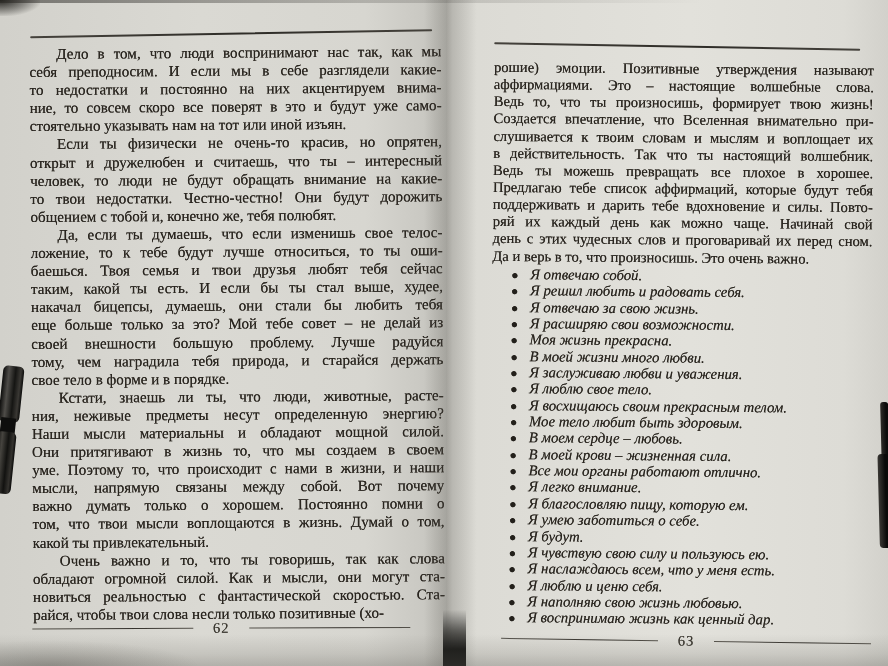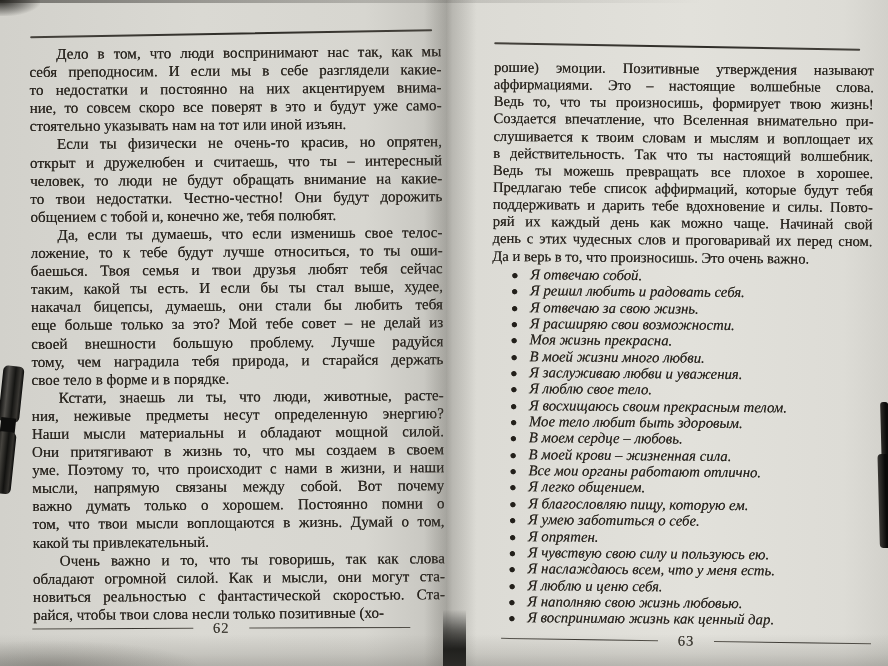--- a/index.html
+++ b/index.html
@@ -163,24 +163,24 @@
           <li><span class="bullet">●</span><span>Я расширяю свои возможности.</span></li>
           <li><span class="bullet">●</span><span>Моя жизнь прекрасна.</span></li>
           <li><span class="bullet">●</span><span>В моей жизни много любви.</span></li>
           <li><span class="bullet">●</span><span>Я заслуживаю любви и уважения.</span></li>
           <li><span class="bullet">●</span><span>Я люблю свое тело.</span></li>
           <li><span class="bullet">●</span><span>Я восхищаюсь своим прекрасным телом.</span></li>
           <li><span class="bullet">●</span><span>Мое тело любит быть здоровым.</span></li>
           <li><span class="bullet">●</span><span>В моем сердце – любовь.</span></li>
           <li><span class="bullet">●</span><span>В моей крови – жизненная сила.</span></li>
           <li><span class="bullet">●</span><span>Все мои органы работают отлично.</span></li>
-          <li><span class="bullet">●</span><span>Я легко общением.</span></li>
+          <li><span class="bullet">●</span><span>Я легко внимание.</span></li>
           <li><span class="bullet">●</span><span>Я благословляю пищу, которую ем.</span></li>
           <li><span class="bullet">●</span><span>Я умею заботиться о себе.</span></li>
-          <li><span class="bullet">●</span><span>Я опрятен.</span></li>
+          <li><span class="bullet">●</span><span>Я будут.</span></li>
           <li><span class="bullet">●</span><span>Я чувствую свою силу и пользуюсь ею.</span></li>
           <li><span class="bullet">●</span><span>Я наслаждаюсь всем, что у меня есть.</span></li>
           <li><span class="bullet">●</span><span>Я люблю и ценю себя.</span></li>
           <li><span class="bullet">●</span><span>Я наполняю свою жизнь любовью.</span></li>
           <li><span class="bullet">●</span><span>Я воспринимаю жизнь как ценный дар.</span></li>
         </ul>
       <div class="footer footer-right">
         <span class="frule"></span>
         <span class="pnum">63</span>
         <span class="frule"></span>

